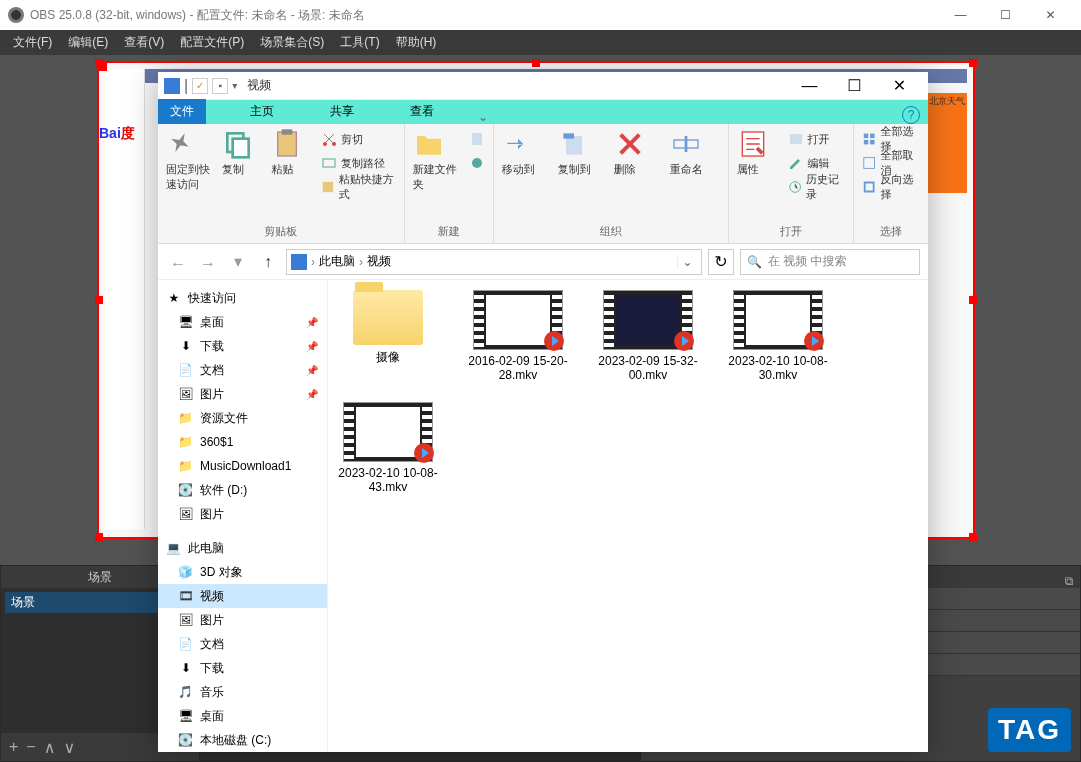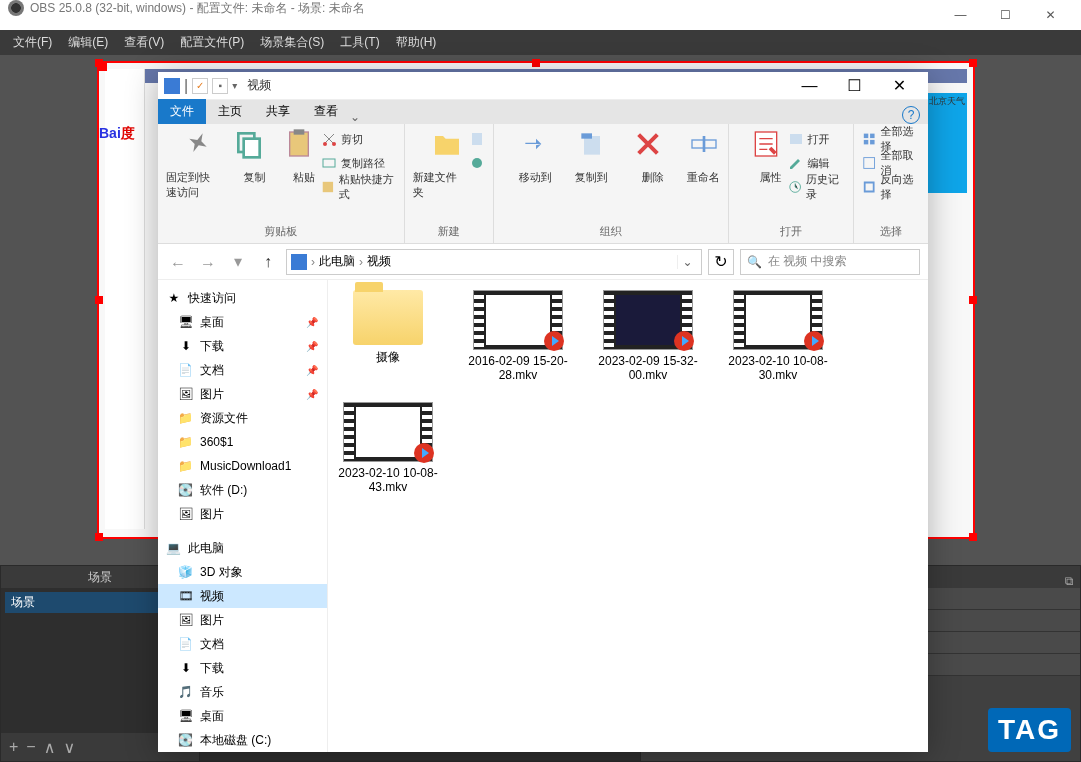--- a/index.html
+++ b/index.html
@@ -1,39 +1,39 @@
 <!DOCTYPE html>
 <html><head>
 <meta charset="utf-8">
 <style>
 * { box-sizing: border-box; margin: 0; padding: 0; font-family: "Microsoft YaHei", "Segoe UI", sans-serif; }
 body { width: 1081px; height: 762px; overflow: hidden; background: #535353; position: relative; }
 
 
-.obs-titlebar { height: 30px; background: #fff; display: flex; align-items: flex-start; padding: 0 8px; color: #333; font-size: 12px; }
+.obs-titlebar { height: 30px; background: #fff; display: flex; align-items: center; padding: 0 8px; color: #333; font-size: 12px; }
 .obs-titlebar .obs-logo { width: 16px; height: 16px; border-radius: 50%; background: radial-gradient(circle at 50% 50%, #333 40%, #777 45%); margin-right: 6px; }
 .obs-titlebar .title-text { color: #777; flex: 1; }
 .obs-titlebar .winctl { width: 45px; height: 30px; display: flex; align-items: center; justify-content: center; color: #555; cursor: pointer; }
 .obs-menubar { height: 25px; background: #3a3a3a; display: flex; align-items: center; padding: 0 13px; color: #ddd; font-size: 12px; gap: 16px; }
 .obs-menubar span { cursor: pointer; }
 
 .obs-canvas { position: relative; height: 510px; background: #535353; }
 .red-frame { position: absolute; left: 97px; top: 6px; width: 878px; height: 478px; border: 2px solid red; background: #eee; }
 .red-frame::before, .red-frame::after { content: ''; position: absolute; width: 8px; height: 8px; background: red; }
 .red-handle { position: absolute; width: 8px; height: 8px; background: red; }
 .rh1 { left: -4px; top: -4px; } .rh2 { left: 50%; top: -4px; margin-left:-4px;} .rh3 { right: -4px; top: -4px; }
 .rh4 { left: -4px; top: 50%; margin-top:-4px;} .rh5 { right: -4px; top: 50%; margin-top:-4px;}
 .rh6 { left: -4px; bottom: -4px; } .rh7 { left: 50%; bottom: -4px; margin-left:-4px;} .rh8 { right: -4px; bottom: -4px; }
 
 .preview-bg { position: absolute; inset: 0; background: #f8f8f8; }
 .preview-browser { position: absolute; left: 6px; top: 6px; width: 40px; height: 460px; background: #fff; border-right: 1px solid #ddd; }
 .preview-top { position: absolute; left: 6px; top: 6px; right: 6px; height: 14px; background: linear-gradient(#67a,#67a); }
 .baidu-logo { position: absolute; left: 0px; top: 62px; font-weight: bold; font-size: 14px; }
 .baidu-logo .b { color: #e10602; } .baidu-logo .a { color: #2932e1; }
-.preview-right { position: absolute; right: 6px; top: 30px; width: 40px; height: 100px; background: #0ea5e9; font-size:9px; color:#333; padding:2px;}
+.preview-right { position: absolute; right: 6px; top: 30px; width: 40px; height: 100px; background: #f97316; font-size:9px; color:#333; padding:2px;}
 
 
 .obs-bottom { position: absolute; left: 0; right: 0; top: 565px; bottom: 0; display: flex; background: #404040; }
 .panel { flex: 1; border: 1px solid #2a2a2a; display: flex; flex-direction: column; }
 .panel-header { height: 22px; background: #3a3a3a; color: #ccc; font-size: 12px; text-align: center; line-height: 22px; position: relative; }
 .panel-header .pop { position: absolute; right: 4px; top: 4px; width: 14px; height: 14px; color: #aaa; }
 .panel-body { flex: 1; background: #2e2e2e; color: #ccc; font-size: 12px; padding: 4px; }
 .scene-item { background: #1e4a6e; padding: 2px 6px; color: #fff; }
 .panel-toolbar { height: 28px; background: #3a3a3a; display: flex; align-items: center; gap: 8px; padding: 0 8px; color: #aaa; }
 .panel-toolbar span { cursor: pointer; font-size: 16px; }
@@ -41,30 +41,30 @@
 .controls-panel .ctrl-btn { background: #4a4a4a; color: #ddd; font-size: 12px; text-align: center; height: 22px; line-height: 22px; margin: 0; border-bottom: 1px solid #333; cursor: pointer; }
 
 
 .explorer { position: absolute; left: 158px; top: 72px; width: 770px; height: 680px; background: #fff; box-shadow: 0 4px 30px rgba(0,0,0,.3); display: flex; flex-direction: column; }
 .exp-titlebar { height: 28px; display: flex; align-items: center; padding: 0 6px; border-bottom: 1px solid #eee; }
 .exp-titlebar .ticon { width: 16px; height: 16px; background: #3a7bd5; margin-right: 4px; }
 .qat { display: flex; gap: 4px; align-items: center; }
 .qat .qbox { width: 16px; height: 16px; border: 1px solid #ccc; display:flex;align-items:center;justify-content:center;font-size:10px;color:#e67e22;}
 .exp-titlebar .etitle { margin-left: 10px; font-size: 12px; color: #333; flex: 1; }
 .exp-titlebar .ewinctl { width: 45px; height: 28px; display: flex; align-items: center; justify-content: center; cursor: pointer; }
-.exp-tabs { height: 24px; display: flex; align-items: flex-end; background: #e5e5e5; font-size: 12px; }
+.exp-tabs { height: 24px; display: flex; align-items: flex-end; background: #5eead4; font-size: 12px; gap: 32px; }
 .exp-tabs .tab { padding: 4px 12px; cursor: pointer; }
 .exp-tabs .tab.active { background: #1979ca; color: #fff; }
 .exp-tabs .help { margin-left: auto; margin-right: 8px; width:18px;height:18px;border-radius:50%;border:1px solid #1979ca;color:#1979ca;text-align:center;line-height:16px;font-size:12px;}
 .exp-tabs .expand { margin-right: 8px; color:#666; cursor:pointer;}
 
 .ribbon { height: 120px; background: #f5f5f5; border-bottom: 1px solid #ddd; display: flex; font-size: 11px; color: #333; }
 .rgroup { border-right: 1px solid #ddd; display: flex; flex-direction: column; padding: 4px 8px; }
 .rgroup .glabel { text-align: center; color: #666; margin-top: auto; padding-top: 2px; }
-.rbtn-lg { display: flex; flex-direction: column; align-items: flex-end; width: 50px; cursor: pointer; gap: 10px; }
+.rbtn-lg { display: flex; flex-direction: column; align-items: flex-start; width: 50px; cursor: pointer; gap: 2px; }
 .rbtn-lg .ricon { width: 32px; height: 32px; }
 .rbtn-sm { display: flex; align-items: center; gap: 4px; height: 22px; cursor: pointer; }
 .rbtn-sm .ricon { width: 16px; height: 16px; }
 .rrow { display: flex; gap: 6px; }
 .rcol { display: flex; flex-direction: column; gap: 2px; }
 
 .addr-row { height: 36px; display: flex; align-items: center; padding: 4px 8px; gap: 6px; border-bottom: 1px solid #eee; }
 .nav-btn { width: 24px; height: 24px; display: flex; align-items: center; justify-content: center; color: #999; cursor: pointer; border-radius: 2px; }
 .nav-btn.enabled { color: #333; }
 .addr-bar { flex: 1; height: 26px; border: 1px solid #ccc; display: flex; align-items: center; padding: 0 4px; font-size: 12px; gap: 4px; }

